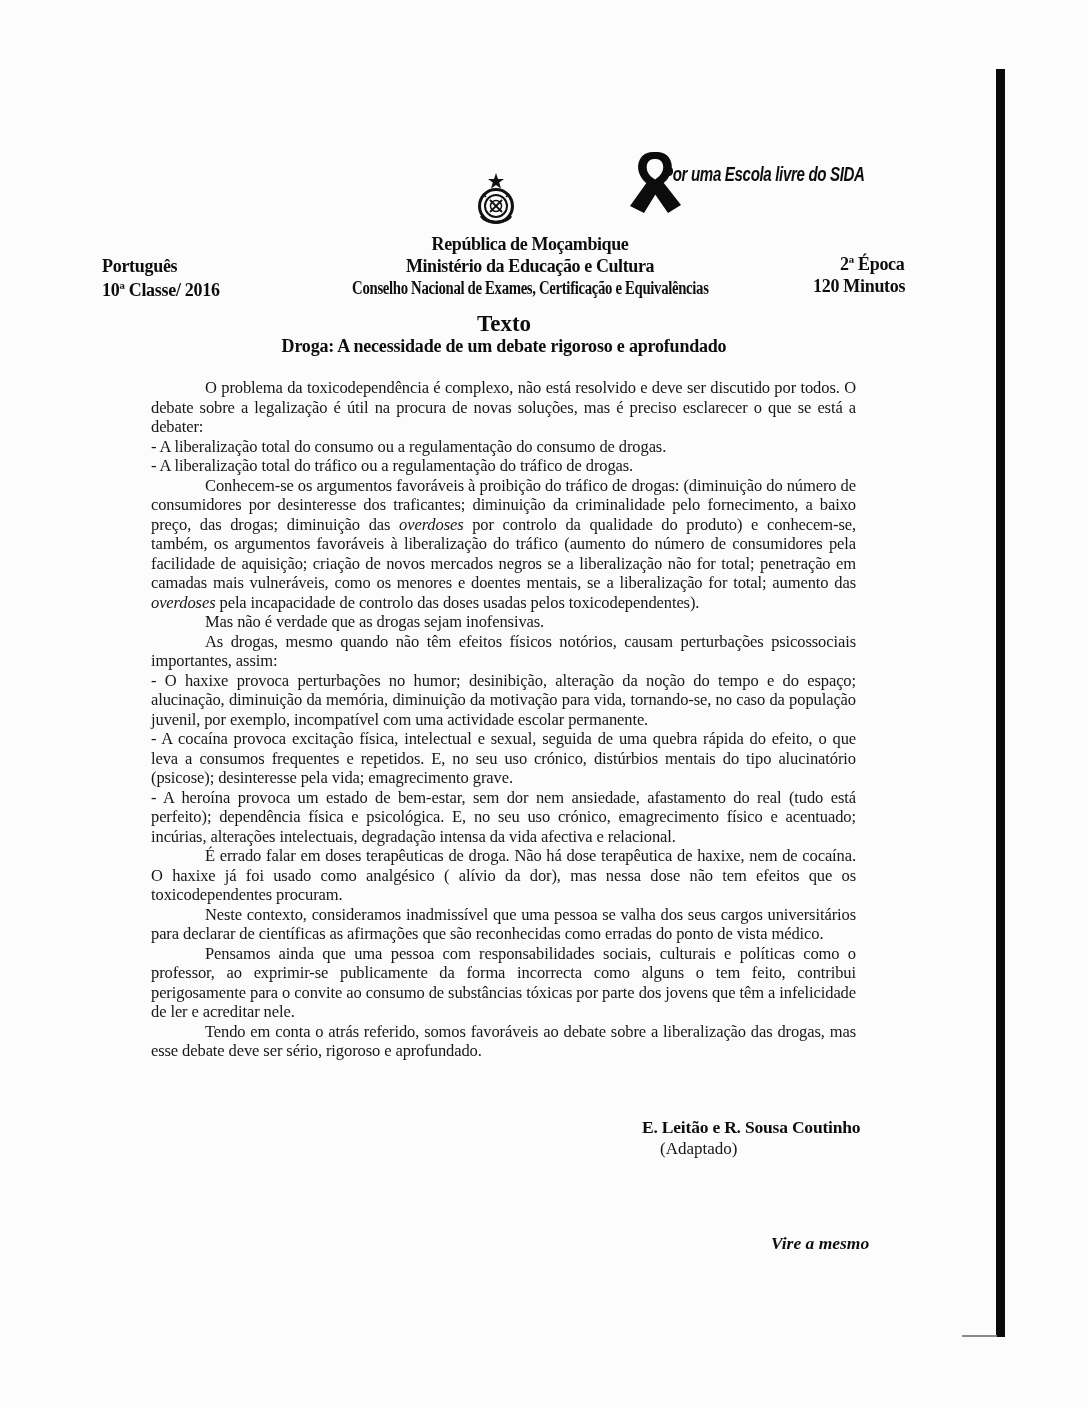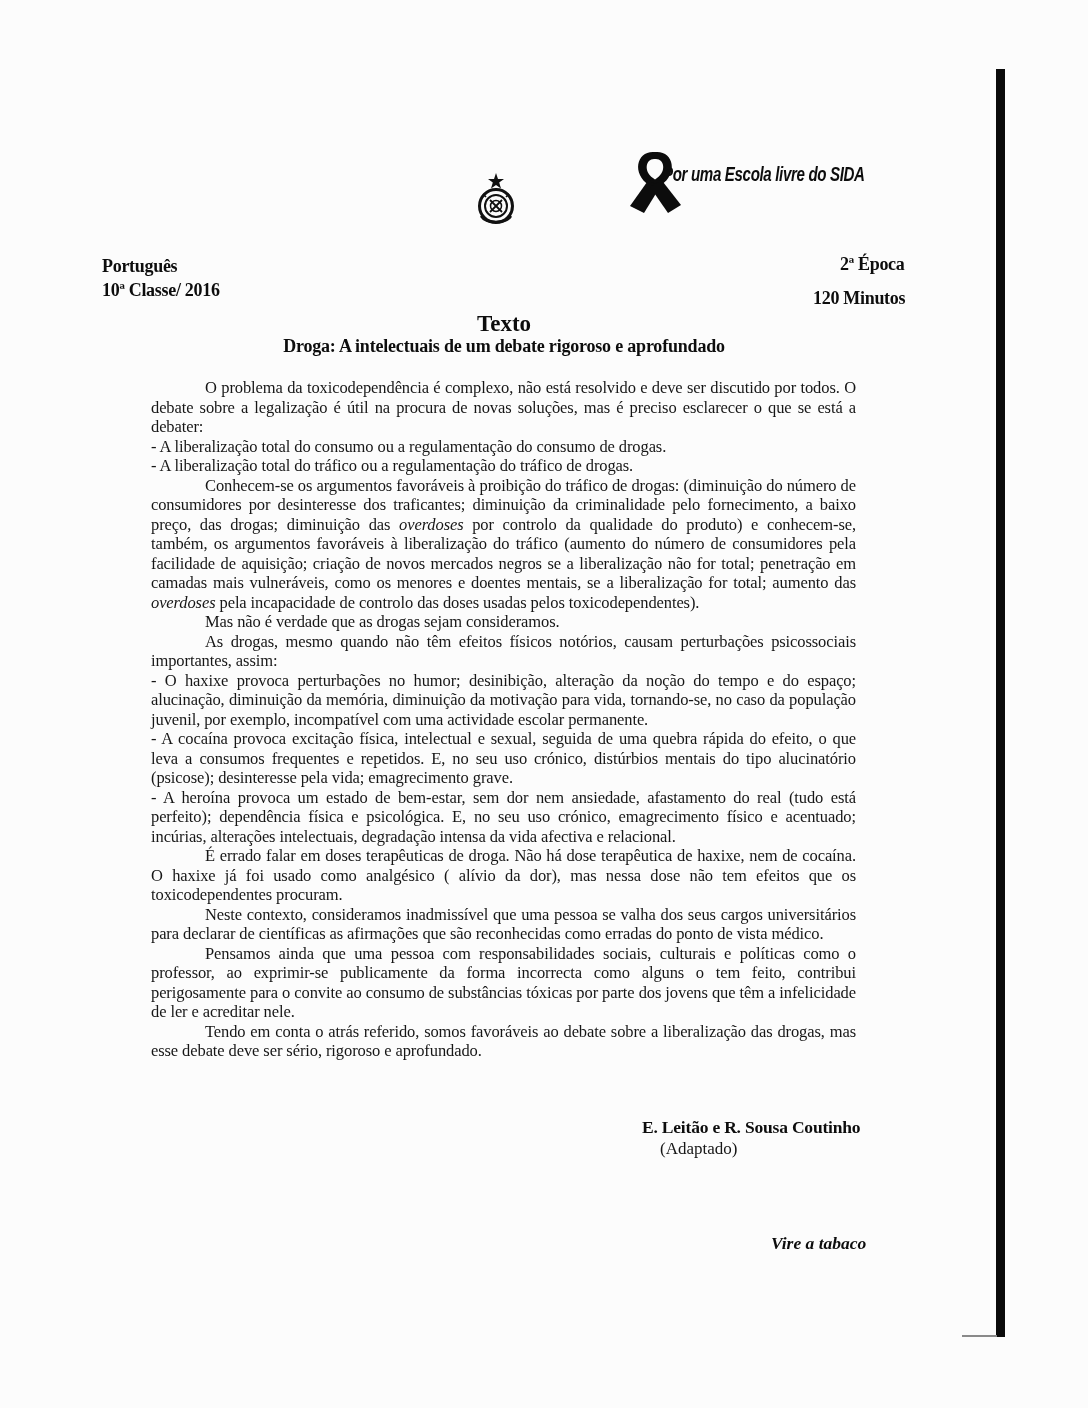--- a/index.html
+++ b/index.html
@@ -38,21 +38,21 @@
   .hdr-center{
     position:absolute; left:270px; top:233px; width:520px;
     text-align:center; font-weight:bold; font-size:18px;
     line-height:22px; letter-spacing:-0.4px; color:#0d0d0d;
     white-space:nowrap;
   }
   .hdr-center .squeeze{display:inline-block; transform:scaleX(0.82); transform-origin:center;}
   .hdr-left-1{position:absolute; left:102px; top:255px;}
   .hdr-left-2{position:absolute; left:102px; top:279px;}
   .hdr-right-1{position:absolute; left:840px; top:253px;}
-  .hdr-right-2{position:absolute; left:813px; top:287px;text-align:center;}
+  .hdr-right-2{position:absolute; left:813px; top:275px;text-align:center;}
   .hdr-side{
     font-weight:bold; font-size:18px; line-height:22px;
     letter-spacing:-0.3px; color:#0d0d0d; white-space:nowrap;
   }
   
   .section-label{
     position:absolute; left:151px; top:313px; width:706px;
     text-align:center; font-weight:bold; font-size:23px; line-height:22px;
     color:#0d0d0d;
   }
@@ -109,42 +109,47 @@
     <circle cx="22" cy="34" r="16.5" fill="none" stroke="#111" stroke-width="3"></circle>
     <circle cx="22" cy="34" r="11" fill="none" stroke="#111" stroke-width="2"></circle>
     <circle cx="22" cy="34" r="5.5" fill="none" stroke="#111" stroke-width="1.5"></circle>
     <line x1="16" y1="28" x2="28" y2="40" stroke="#111" stroke-width="1.8"></line>
     <line x1="28" y1="28" x2="16" y2="40" stroke="#111" stroke-width="1.8"></line>
     <path d="M7 44 C 12 52, 32 52, 37 44" fill="none" stroke="#111" stroke-width="2.5"></path>
     <line x1="9" y1="22" x2="12" y2="25" stroke="#111" stroke-width="1.6"></line>
     <line x1="35" y1="22" x2="32" y2="25" stroke="#111" stroke-width="1.6"></line>
   </svg>
 
+  <div class="hdr-center">
+    <div>República de Moçambique</div>
+    <div>Ministério da Educação e Cultura</div>
+    <div><span class="squeeze">Conselho Nacional de Exames, Certificação e Equivalências</span></div>
+  </div>
   <div class="hdr-side hdr-left-1">Português</div>
   <div class="hdr-side hdr-left-2">10ª Classe/ 2016</div>
   <div class="hdr-side hdr-right-1">2ª Época</div>
   <div class="hdr-side hdr-right-2">120 Minutos</div>
 
   <div class="section-label">Texto</div>
-  <div class="doc-title">Droga: A intelectuais de um debate rigoroso e aprofundado</div>
+  <div class="doc-title">Droga: A necessidade de um debate rigoroso e aprofundado</div>
 
   <div class="body-text">
     <p class="para">O problema da toxicodependência é complexo, não está resolvido e deve ser discutido por todos. O debate sobre a legalização é útil na procura de novas soluções, mas é preciso esclarecer o que se está a debater:</p>
     <p class="bullet">- A liberalização total do consumo ou a regulamentação do consumo de drogas.</p>
     <p class="bullet">- A liberalização total do tráfico ou a regulamentação do tráfico de drogas.</p>
     <p class="para"><span>Conhecem-se os argumentos favoráveis à proibição do tráfico de drogas: (diminuição do número de consumidores por desinteresse dos traficantes; diminuição da criminalidade pelo fornecimento, a baixo preço, das drogas; diminuição das </span><span style="font-style: italic;">overdoses</span><span> por controlo da qualidade do produto) e conhecem-se, também, os argumentos favoráveis à liberalização do tráfico (aumento do número de consumidores pela facilidade de aquisição; criação de novos mercados negros se a liberalização não for total; penetração em camadas mais vulneráveis, como os menores e doentes mentais, se a liberalização for total; aumento das </span><span style="font-style: italic;">overdoses</span><span> pela incapacidade de controlo das doses usadas pelos toxicodependentes).</span></p>
-    <p class="para">Mas não é verdade que as drogas sejam consideramos.</p>
+    <p class="para">Mas não é verdade que as drogas sejam inofensivas.</p>
     <p class="para">As drogas, mesmo quando não têm efeitos físicos notórios, causam perturbações psicossociais importantes, assim:</p>
     <p class="drug">- O haxixe provoca perturbações no humor; desinibição, alteração da noção do tempo e do espaço; alucinação, diminuição da memória, diminuição da motivação para vida, tornando-se, no caso da população juvenil, por exemplo, incompatível com uma actividade escolar permanente.</p>
     <p class="drug">- A cocaína provoca excitação física, intelectual e sexual, seguida de uma quebra rápida do efeito, o que leva a consumos frequentes e repetidos. E, no seu uso crónico, distúrbios mentais do tipo alucinatório (psicose); desinteresse pela vida; emagrecimento grave.</p>
     <p class="drug">- A heroína provoca um estado de bem-estar, sem dor nem ansiedade, afastamento do real (tudo está perfeito); dependência física e psicológica. E, no seu uso crónico, emagrecimento físico e acentuado; incúrias, alterações intelectuais, degradação intensa da vida afectiva e relacional.</p>
     <p class="para">É errado falar em doses terapêuticas de droga. Não há dose terapêutica de haxixe, nem de cocaína. O haxixe já foi usado como analgésico ( alívio da dor), mas nessa dose não tem efeitos que os toxicodependentes procuram.</p>
     <p class="para">Neste contexto, consideramos inadmissível que uma pessoa se valha dos seus cargos universitários para declarar de científicas as afirmações que são reconhecidas como erradas do ponto de vista médico.</p>
     <p class="para">Pensamos ainda que uma pessoa com responsabilidades sociais, culturais e políticas como o professor, ao exprimir-se publicamente da forma incorrecta como alguns o tem feito, contribui perigosamente para o convite ao consumo de substâncias tóxicas por parte dos jovens que têm a infelicidade de ler e acreditar nele.</p>
     <p class="para">Tendo em conta o atrás referido, somos favoráveis ao debate sobre a liberalização das drogas, mas esse debate deve ser sério, rigoroso e aprofundado.</p>
   </div>
 
   <div class="sig-name">E. Leitão e R. Sousa Coutinho</div>
   <div class="sig-adapted">(Adaptado)</div>
 
-  <div class="footer-note">Vire a tabaco</div>
+  <div class="footer-note">Vire a mesmo</div>
 
 </div>
 
 </body></html>

